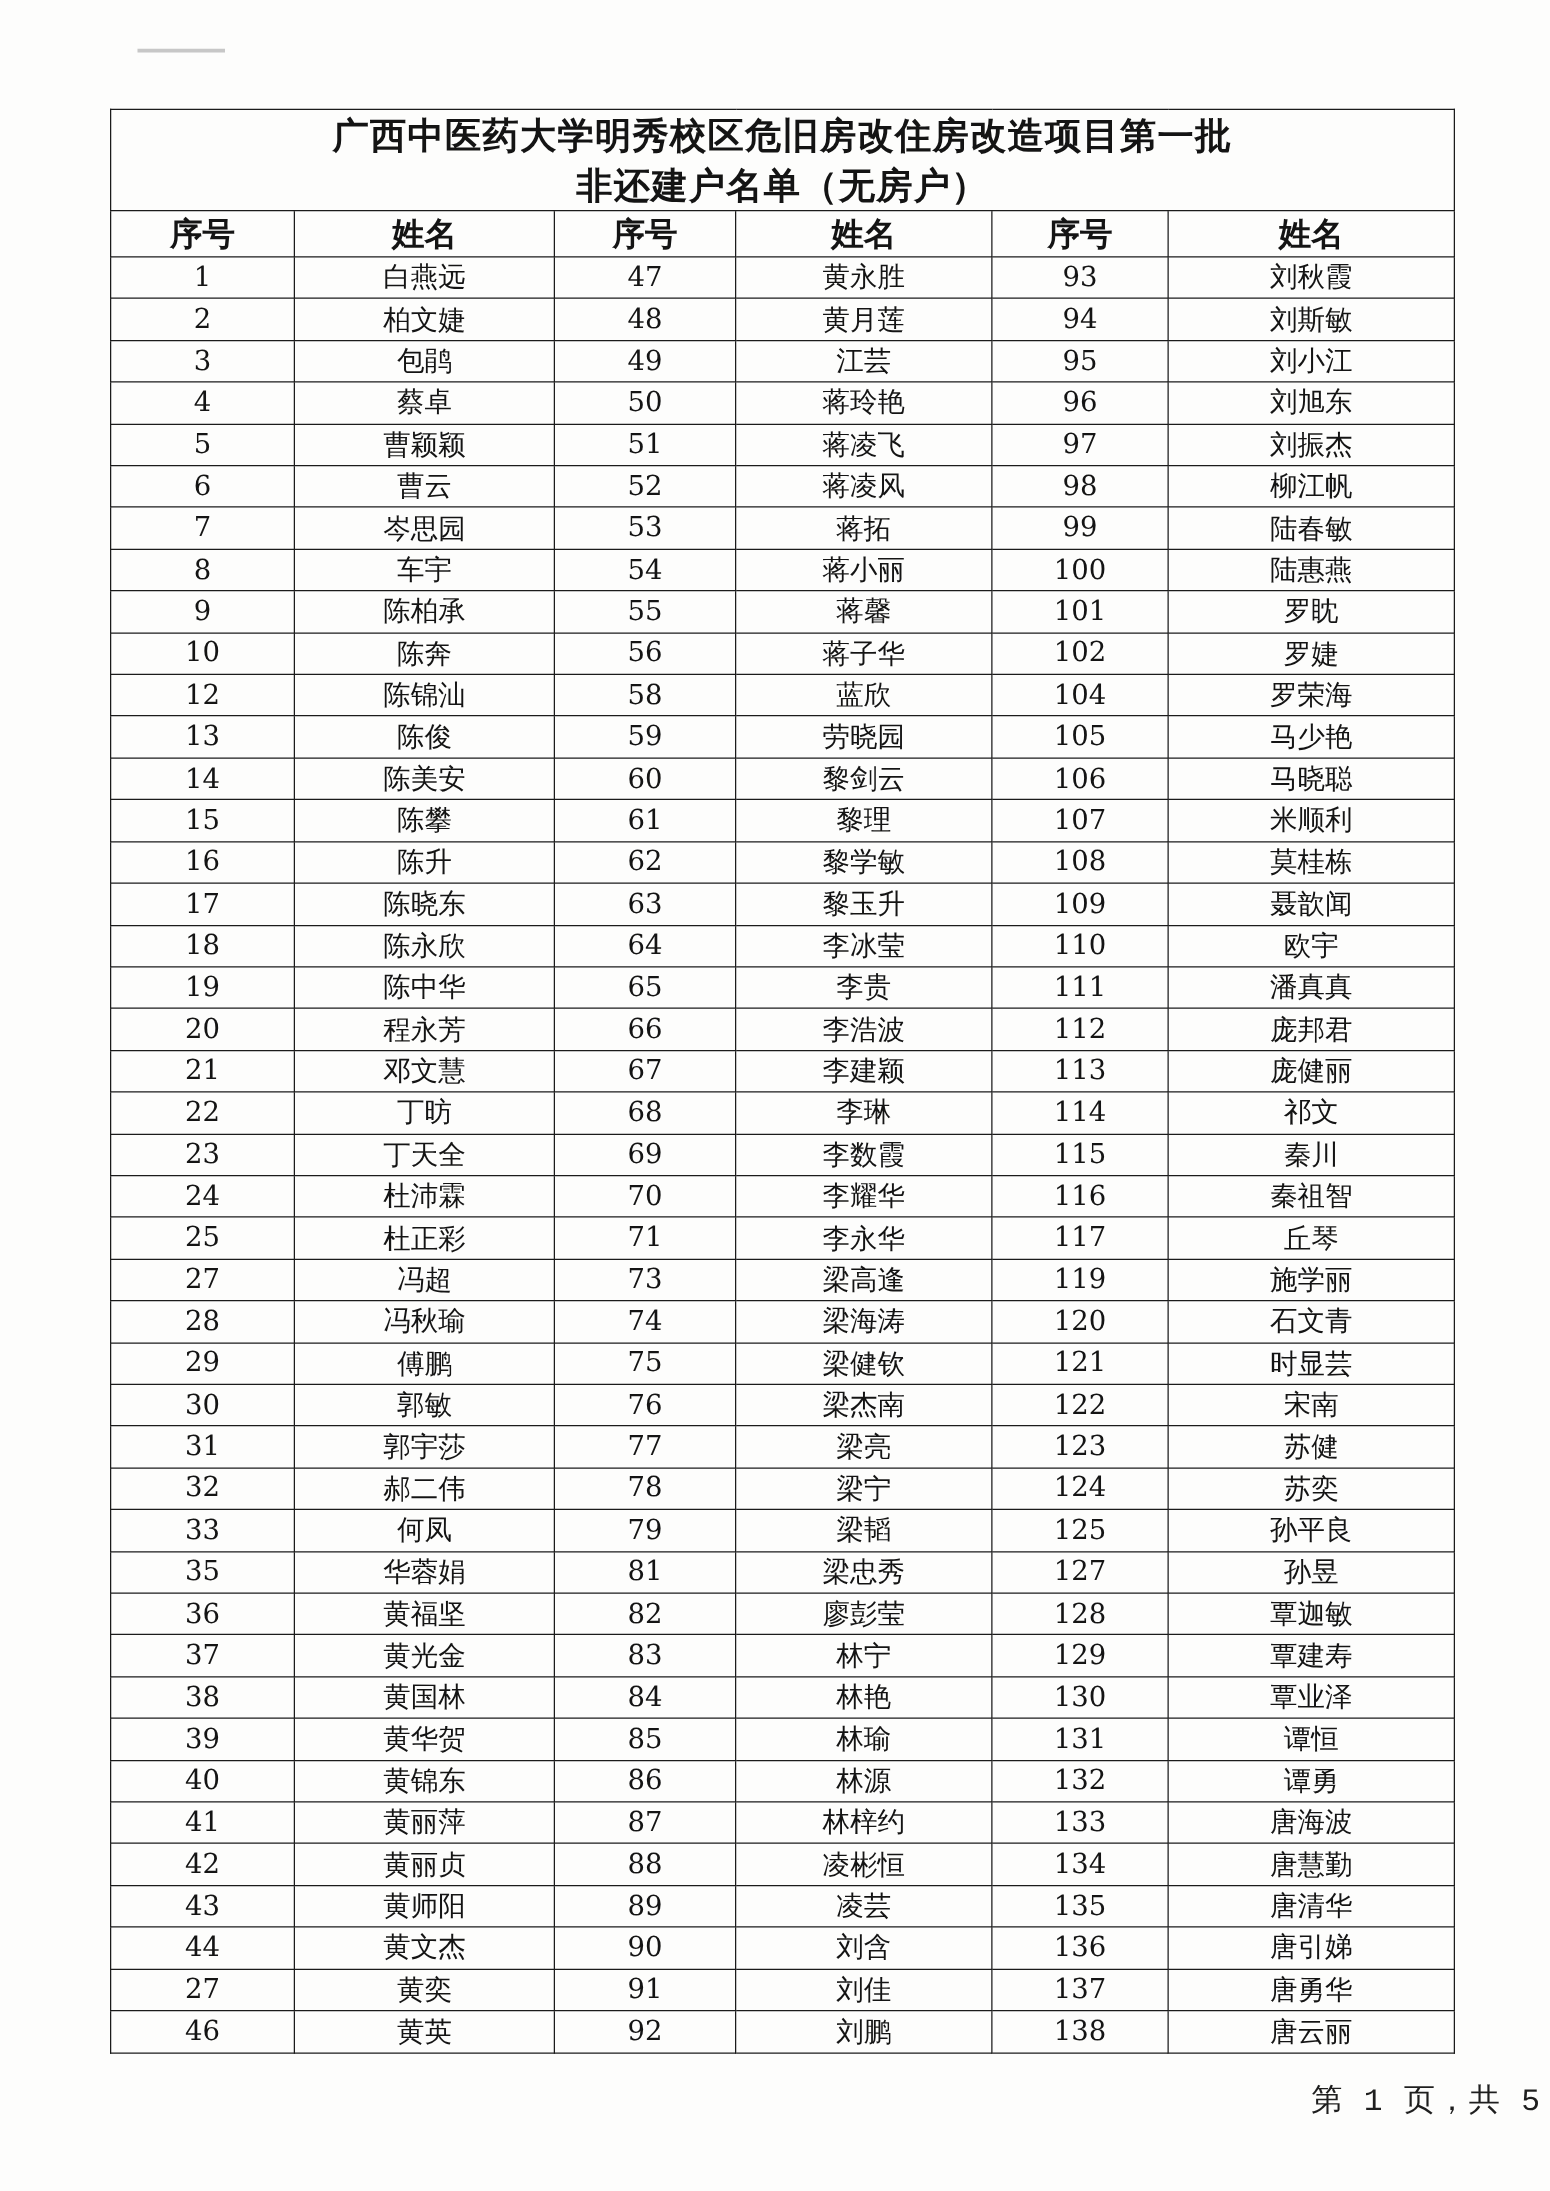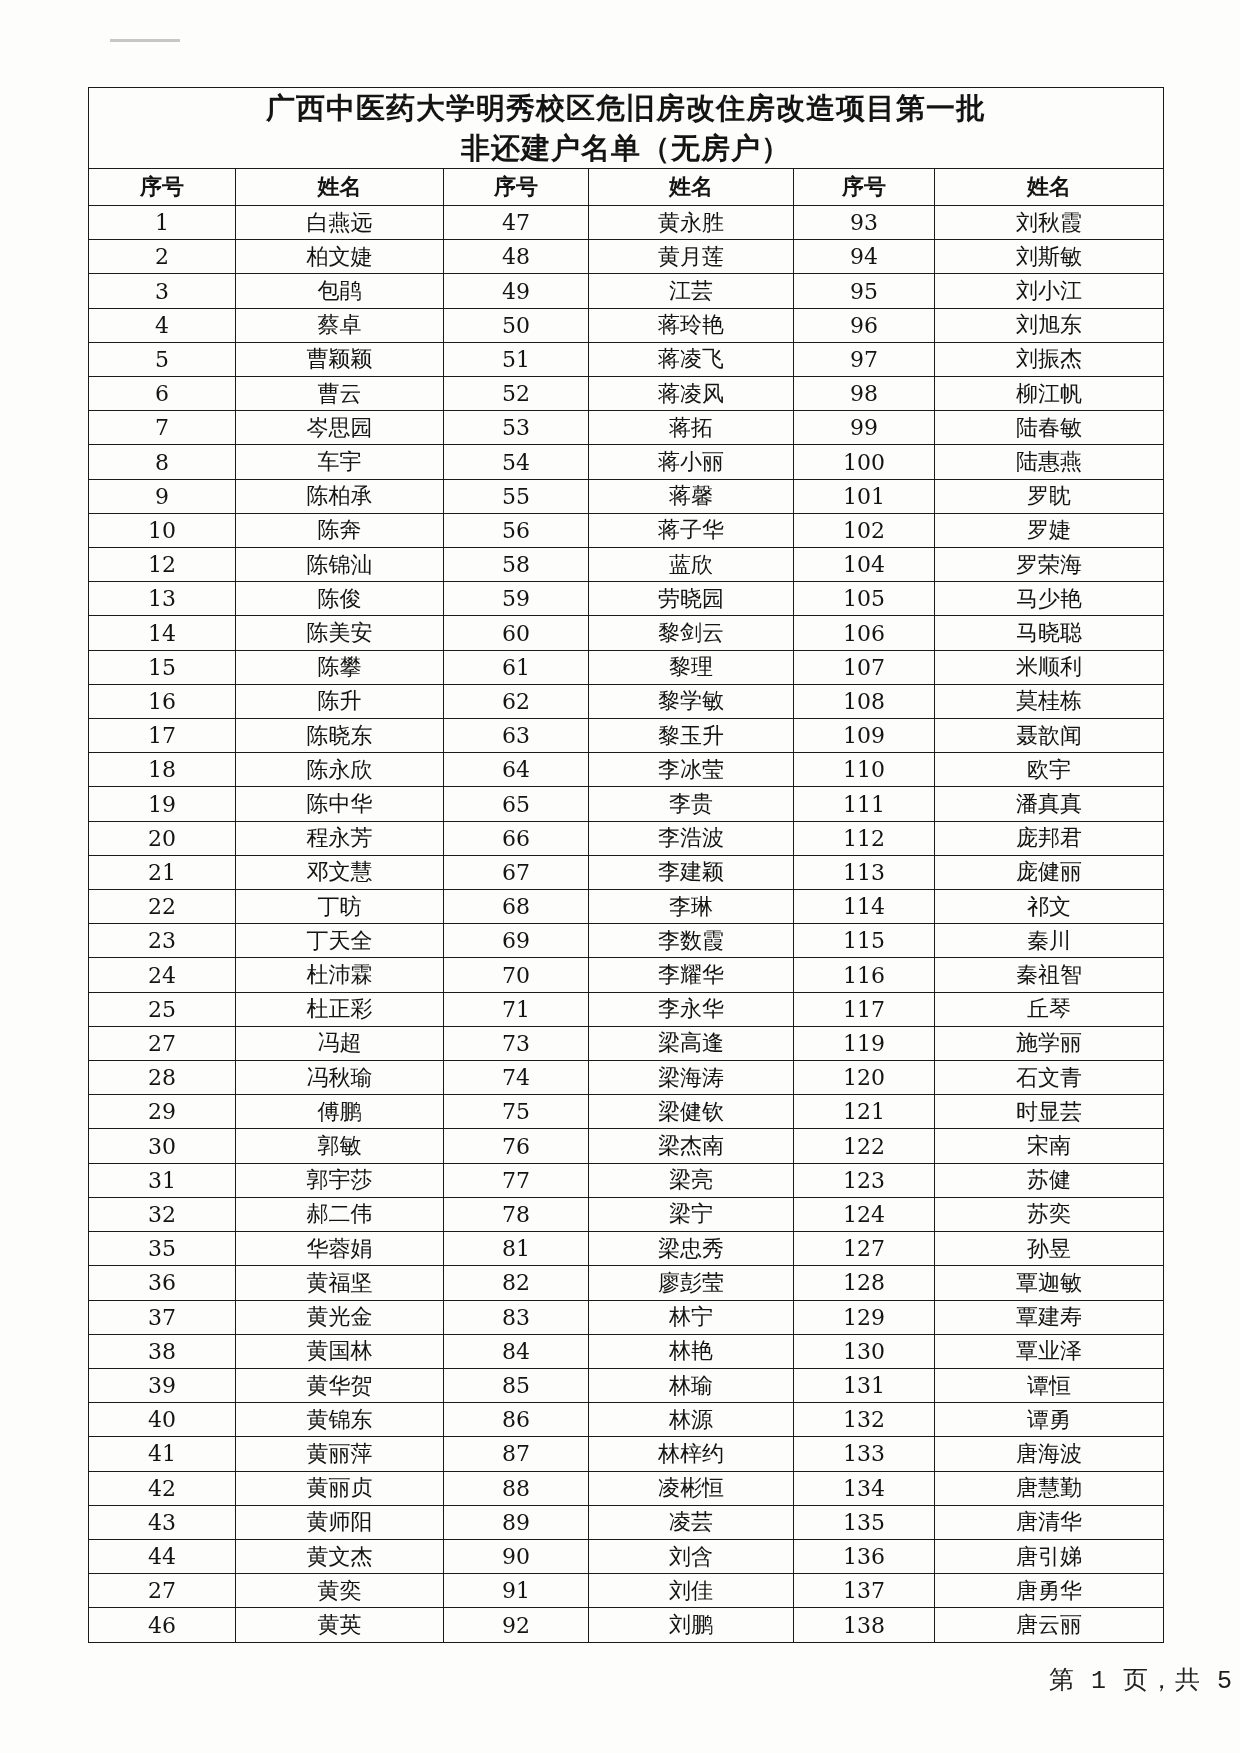--- a/index.html
+++ b/index.html
@@ -45,21 +45,21 @@
     border-bottom: 1.5px solid #1b1b1b;
   }
   .title-line1, .title-line2 {
     font-weight: bold;
     font-size: 29px;
     line-height: 40px;
     letter-spacing: 1px;
   }
   tr.header-row th {
     height: 36px;
-    font-size: 22px;
+    font-size: 26px;
     font-weight: bold;
     border-bottom: 1.5px solid #1b1b1b;
     text-align: center;
   }
   tbody.data td {
     font-size: 22px;
     height: 31px;
   }
   tbody.data td.no { font-family: "DejaVu Serif", "Liberation Serif", serif; }
   .footer {
@@ -340,20 +340,28 @@
           </tr>
           <tr>
             <td class="no">32</td>
             <td class="name">郝二伟</td>
             <td class="no">78</td>
             <td class="name">梁宁</td>
             <td class="no">124</td>
             <td class="name">苏奕</td>
           </tr>
           <tr>
+            <td class="no">33</td>
+            <td class="name">何凤</td>
+            <td class="no">79</td>
+            <td class="name">梁韬</td>
+            <td class="no">125</td>
+            <td class="name">孙平良</td>
+          </tr>
+          <tr>
             <td class="no">35</td>
             <td class="name">华蓉娟</td>
             <td class="no">81</td>
             <td class="name">梁忠秀</td>
             <td class="no">127</td>
             <td class="name">孙昱</td>
           </tr>
           <tr>
             <td class="no">36</td>
             <td class="name">黄福坚</td>

